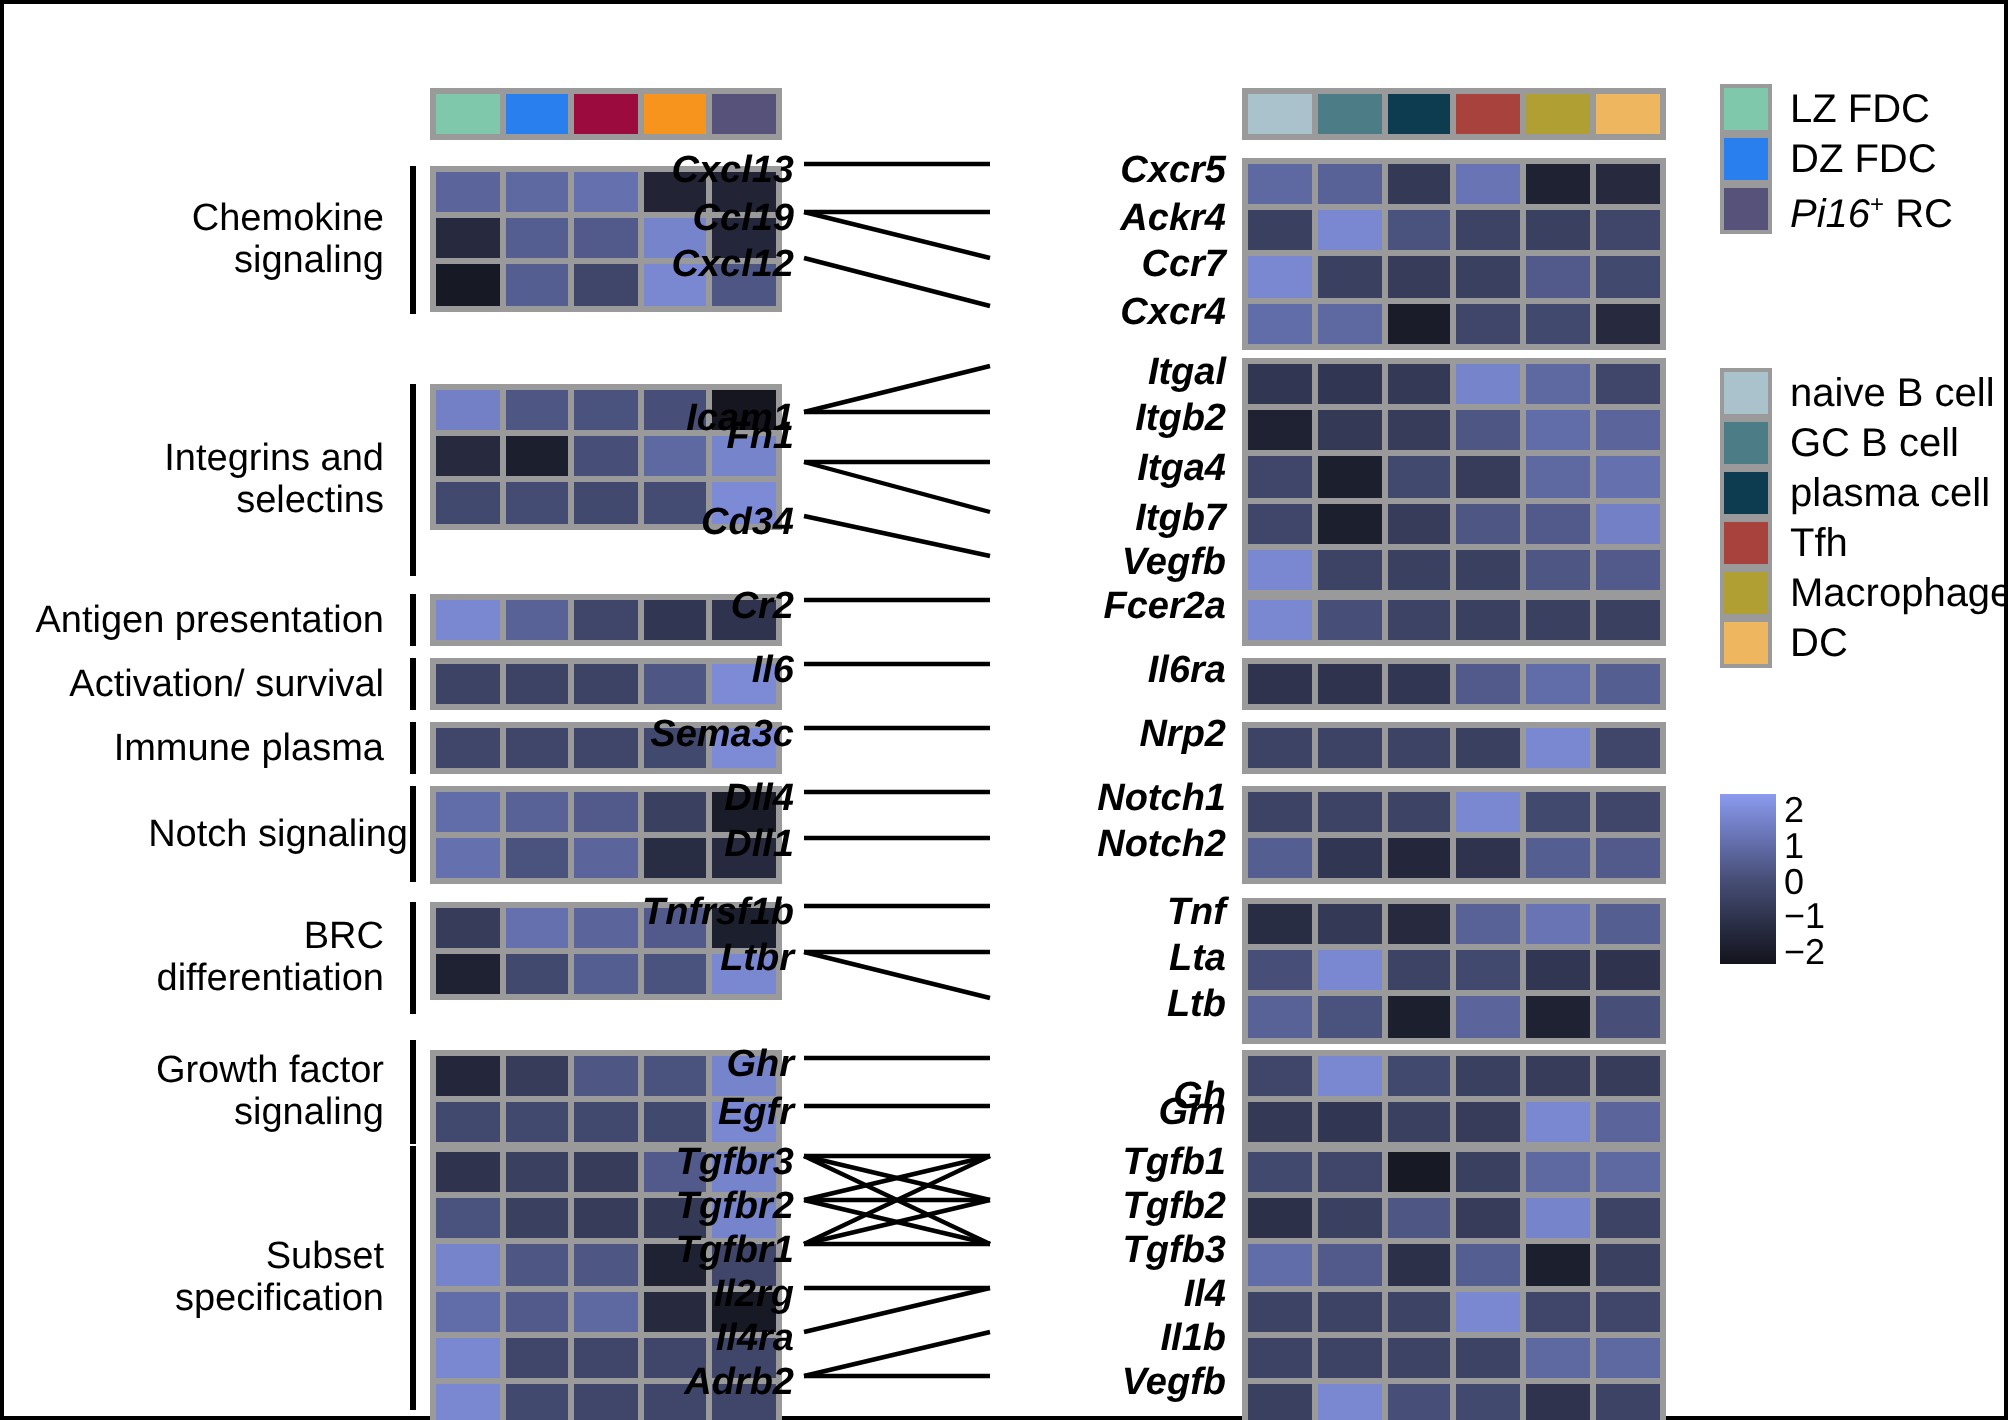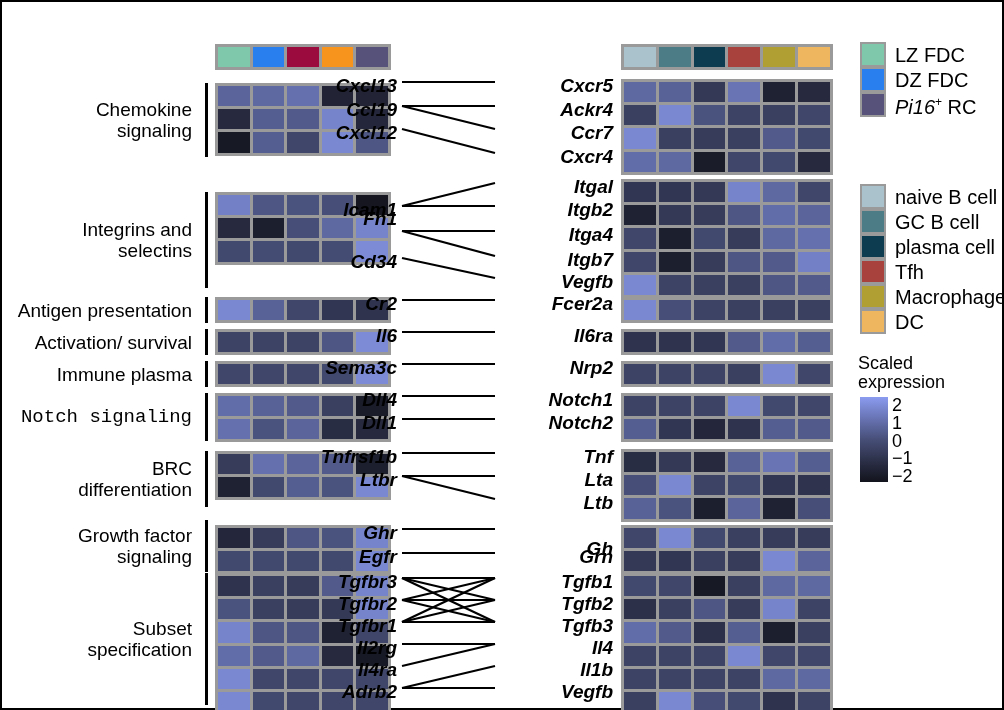--- a/index.html
+++ b/index.html
@@ -66,21 +66,21 @@
       <div class="catbar" style="left: 203px; top: 81px; height: 74px;"></div>
       <div class="cat" style="right: 808px; width: 190px; left: 0px; top: 217px;">Integrins and
 selectins</div>
       <div class="catbar" style="left: 203px; top: 190px; height: 96px;"></div>
       <div class="cat" style="right: 808px; width: 190px; left: 0px; top: 297.5px;">Antigen presentation</div>
       <div class="catbar" style="left: 203px; top: 295px; height: 26px;"></div>
       <div class="cat" style="right: 808px; width: 190px; left: 0px; top: 329.5px; text-align: right;">Activation/ survival</div>
       <div class="catbar" style="left: 203px; top: 327px; height: 26px;"></div>
       <div class="cat" style="right: 808px; width: 190px; left: 0px; top: 361.5px;">Immune plasma</div>
       <div class="catbar" style="left: 203px; top: 359px; height: 26px;"></div>
-      <div class="cat" style="right: 808px; width: 190px; left: 0px; top: 404.5px; font-family: Liberation Mono, monospace;">Notch signaling</div>
+      <div class="cat" style="right: 808px; width: 190px; left: 12px; top: 404.5px;">Notch signaling</div>
       <div class="catbar" style="left: 203px; top: 391px; height: 48px;"></div>
       <div class="cat" style="right: 808px; width: 190px; left: 0px; top: 456px;">BRC
 differentiation</div>
       <div class="catbar" style="left: 203px; top: 449px; height: 56px;"></div>
       <div class="cat" style="right: 808px; width: 190px; left: 0px; top: 523px;">Growth factor
 signaling</div>
       <div class="catbar" style="left: 203px; top: 518px; height: 52px;"></div>
       <div class="cat" style="right: 808px; width: 190px; left: 0px; top: 616px;">Subset
 specification</div>
       <div class="catbar" style="left: 203px; top: 571px; height: 132px;"></div>
@@ -627,22 +627,20 @@
         <div class="lbl">Macrophage</div>
       </div>
       <div class="item">
         <div class="sw">
           <i style="background: rgb(238, 183, 95);"></i>
         </div>
         <div class="lbl">DC</div>
       </div>
     </div>
 
-  <div id="cbarTitle" style="left:856px;top:352px;">Scaled
-expression</div>
   <div id="cbarWrap" style="left:858px;top:395px;">
     <div id="cbar"></div>
     <div id="cbarTicks">
         <span style="top: -1px;">2</span>
         <span style="top: 16.75px;">1</span>
         <span style="top: 34.5px;">0</span>
         <span style="top: 52.25px;">−1</span>
         <span style="top: 70px;">−2</span>
       </div>
   </div>

